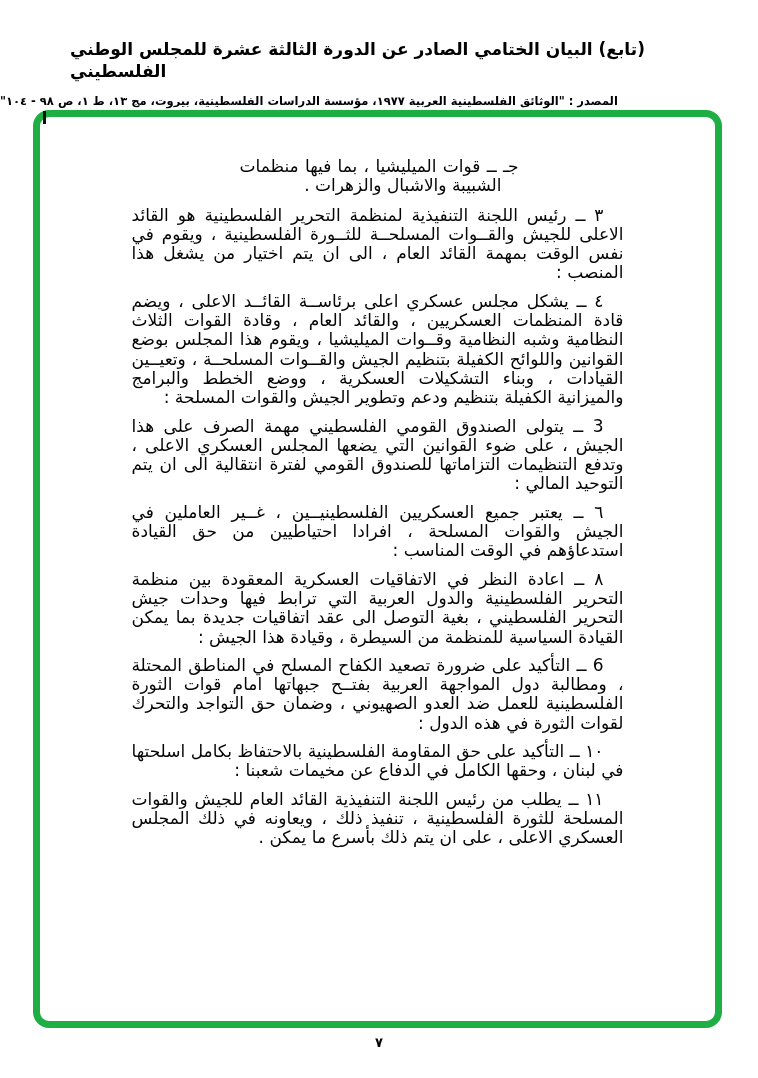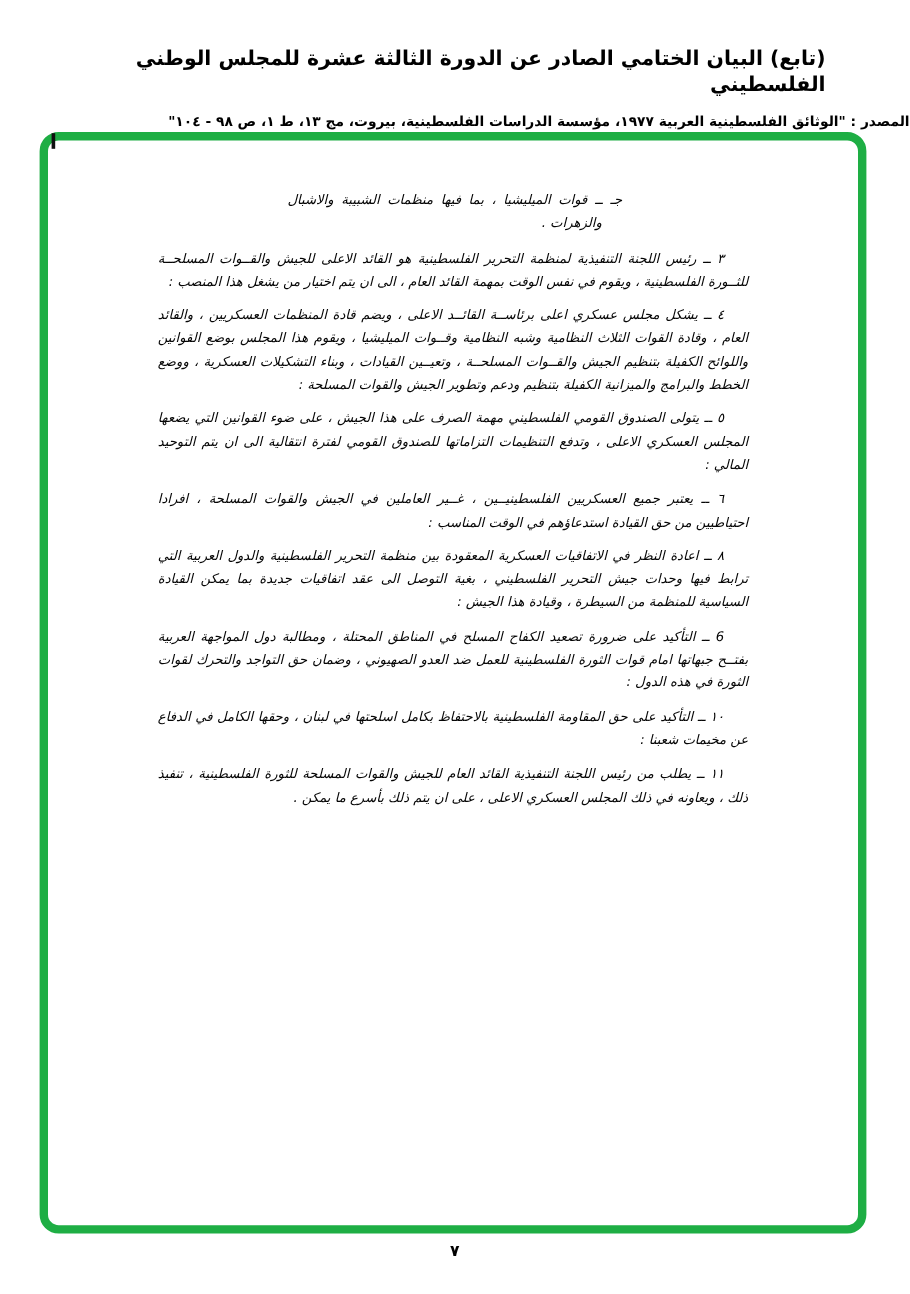--- a/index.html
+++ b/index.html
@@ -14,21 +14,21 @@
     position: relative;
     width: 758px; height: 1078px;
     background: #ffffff;
     direction: rtl;
     color: #000;
   }
   .header {
     position: absolute;
     top: 38px; left: 0;
     width: 100%;
-    text-align: right;
+    text-align: left;
   }
   .title {
     font-size: 17px;
     font-weight: bold;
     line-height: 22px;
     padding: 0 70px;
   }
   .source {
     margin-top: 12px;
     font-size: 11.5px;
@@ -45,25 +45,24 @@
   }
   .ink-mark {
     position: absolute;
     left: 3px; top: -6px;
     width: 3px; height: 13px;
     background: #101010;
   }
   .doc-content {
     width: 492px;
     margin: 40px auto 0 auto;
-    font-size: 11px;
+    font-size: 17px;
     line-height: 19.3px;
     text-align: justify;
     color: #050505;
-    font-style: italic;
   }
   .sub-item {
     margin: 0 122px 10px 108px;
     text-indent: -17px;
     text-align: justify;
   }
   .para {
     margin: 0 0 9px 0;
     text-indent: 20px;
   }
@@ -88,21 +87,21 @@
     <div class="title">(تابع) البيان الختامي الصادر عن الدورة الثالثة عشرة للمجلس الوطني الفلسطيني</div>
     <div class="source">المصدر :  "الوثائق الفلسطينية العربية ١٩٧٧، مؤسسة الدراسات الفلسطينية، بيروت، مج ١٣، ط ١، ص ٩٨ - ١٠٤"</div>
   </div>
 
   <div class="doc-box">
     <div class="ink-mark"></div>
     <div class="doc-content">
       <p class="sub-item">جـ ــ قوات الميليشيا ، بما فيها منظمات الشبيبة والاشبال والزهرات .</p>
       <p class="para">٣ ــ رئيس اللجنة التنفيذية لمنظمة التحرير الفلسطينية هو القائد الاعلى للجيش والقــوات المسلحــة للثــورة الفلسطينية ، ويقوم في نفس الوقت بمهمة القائد العام ، الى ان يتم اختيار من يشغل هذا المنصب :</p>
       <p class="para">٤ ــ يشكل مجلس عسكري اعلى برئاســة القائــد الاعلى ، ويضم قادة المنظمات العسكريين ، والقائد العام ، وقادة القوات الثلاث النظامية وشبه النظامية وقــوات الميليشيا ، ويقوم هذا المجلس بوضع القوانين واللوائح الكفيلة بتنظيم الجيش والقــوات المسلحــة ، وتعيــين القيادات ، وبناء التشكيلات العسكرية ، ووضع الخطط والبرامج والميزانية الكفيلة بتنظيم ودعم وتطوير الجيش والقوات المسلحة :</p>
-      <p class="para">٥ ــ يتولى الصندوق القومي الفلسطيني مهمة الصرف على هذا الجيش ، على ضوء القوانين التي يضعها المجلس العسكري الاعلى ، وتدفع التنظيمات التزاماتها للصندوق القومي لفترة انتقالية الى ان يتم التوحيد المالي :</p>
+      <p class="para">3 ــ يتولى الصندوق القومي الفلسطيني مهمة الصرف على هذا الجيش ، على ضوء القوانين التي يضعها المجلس العسكري الاعلى ، وتدفع التنظيمات التزاماتها للصندوق القومي لفترة انتقالية الى ان يتم التوحيد المالي :</p>
       <p class="para">٦ ــ يعتبر جميع العسكريين الفلسطينيــين ، غــير العاملين في الجيش والقوات المسلحة ، افرادا احتياطيين من حق القيادة استدعاؤهم في الوقت المناسب :</p>
       <p class="para">٨ ــ اعادة النظر في الاتفاقيات العسكرية المعقودة بين منظمة التحرير الفلسطينية والدول العربية التي ترابط فيها وحدات جيش التحرير الفلسطيني ، بغية التوصل الى عقد اتفاقيات جديدة بما يمكن القيادة السياسية للمنظمة من السيطرة ، وقيادة هذا الجيش :</p>
       <p class="para">6 ــ التأكيد على ضرورة تصعيد الكفاح المسلح في المناطق المحتلة ، ومطالبة دول المواجهة العربية بفتــح جبهاتها امام قوات الثورة الفلسطينية للعمل ضد العدو الصهيوني ، وضمان حق التواجد والتحرك لقوات الثورة في هذه الدول :</p>
       <p class="para">١٠ ــ التأكيد على حق المقاومة الفلسطينية بالاحتفاظ بكامل اسلحتها في لبنان ، وحقها الكامل في الدفاع عن مخيمات شعبنا :</p>
       <p class="para">١١ ــ يطلب من رئيس اللجنة التنفيذية القائد العام للجيش والقوات المسلحة للثورة الفلسطينية ، تنفيذ ذلك ، ويعاونه في ذلك المجلس العسكري الاعلى ، على ان يتم ذلك بأسرع ما يمكن .</p>
     </div>
   </div>
 
   <div class="footer">
     <span class="page-num">٧</span>

